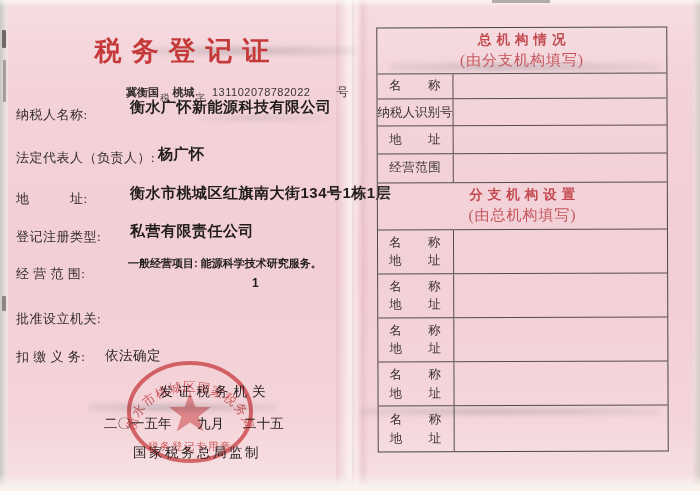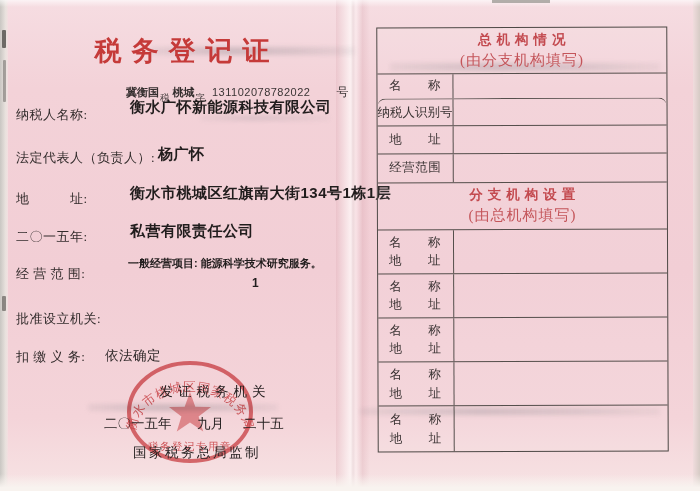--- a/index.html
+++ b/index.html
@@ -94,21 +94,21 @@
 
     <div class="f-label" style="left:8px;top:106px;">纳税人名称:</div>
     <div class="f-value" style="left:122px;top:98px;">衡水广怀新能源科技有限公司</div>
 
     <div class="f-label" style="left:8px;top:149px;">法定代表人（负责人）:</div>
     <div class="f-value" style="left:150px;top:145px;">杨广怀</div>
 
     <div class="f-label" style="left:8px;top:190px;">地　　　址:</div>
     <div class="f-value" style="left:122px;top:184px;">衡水市桃城区红旗南大街134号1栋1层</div>
 
-    <div class="f-label" style="left:8px;top:228px;">二〇一五年:</div>
+    <div class="f-label" style="left:8px;top:228px;">登记注册类型:</div>
     <div class="f-value" style="left:122px;top:222px;">私营有限责任公司</div>
 
     <div class="f-label" style="left:8px;top:265px;">经 营 范 围:</div>
     <div class="f-value small" style="left:120px;top:256px;">一般经营项目: 能源科学技术研究服务。</div>
     <div class="f-value" style="left:244px;top:276px;font-size:12px;">1</div>
 
     <div class="f-label" style="left:8px;top:310px;">批准设立机关:</div>
     <div class="f-value" style="left:122px;top:305px;"></div>
 
     <div class="f-label" style="left:8px;top:348px;">扣 缴 义 务:</div>
@@ -137,21 +137,21 @@
 
     <div class="rt-row rt-head" style="height:45px;">
       <div class="h1">总机构情况</div>
       <div class="h2">(由分支机构填写)</div>
     </div>
 
     <div class="rt-row" style="height:26px;">
       <div class="rt-label">名　　称</div>
       <div class="rt-value"></div>
     </div>
-    <div class="rt-row" style="height:27px;border-radius:8px;">
+    <div class="rt-row" style="height:27px;">
       <div class="rt-label" style="letter-spacing:0;">纳税人识别号</div>
       <div class="rt-value"></div>
     </div>
     <div class="rt-row" style="height:28px;">
       <div class="rt-label">地　　址</div>
       <div class="rt-value"></div>
     </div>
     <div class="rt-row" style="height:29px;">
       <div class="rt-label">经营范围</div>
       <div class="rt-value"></div>

